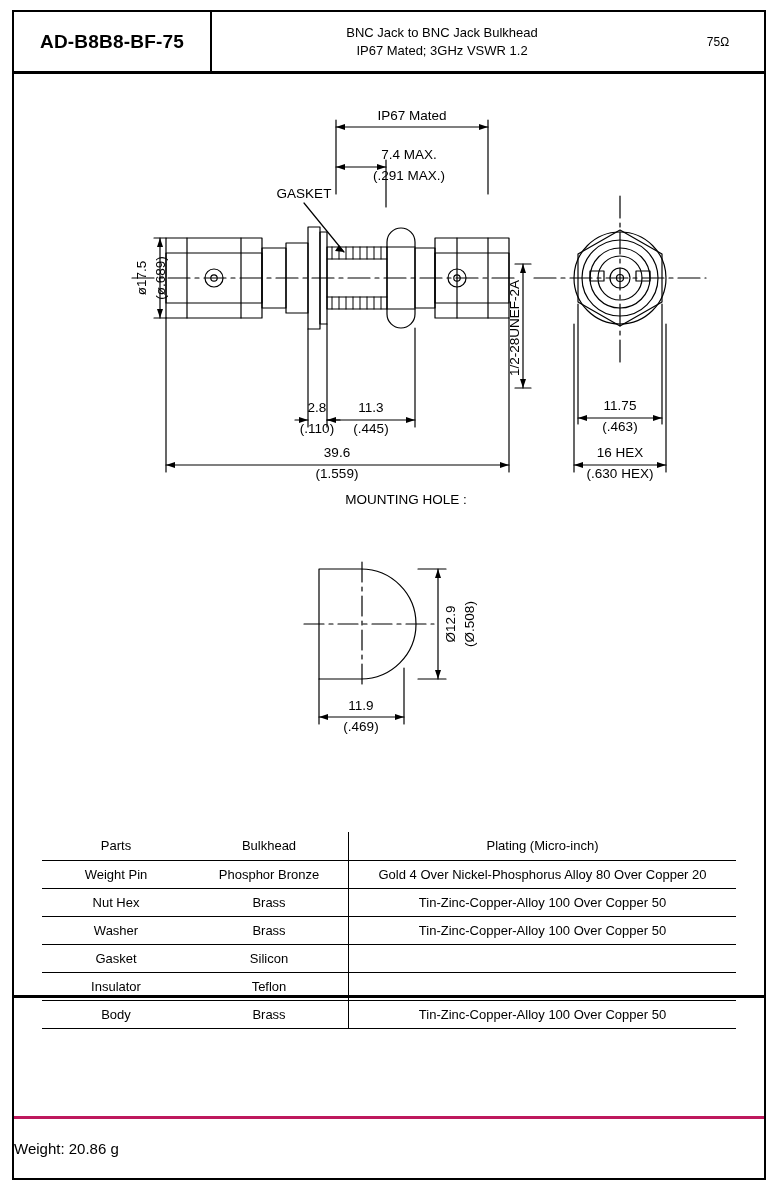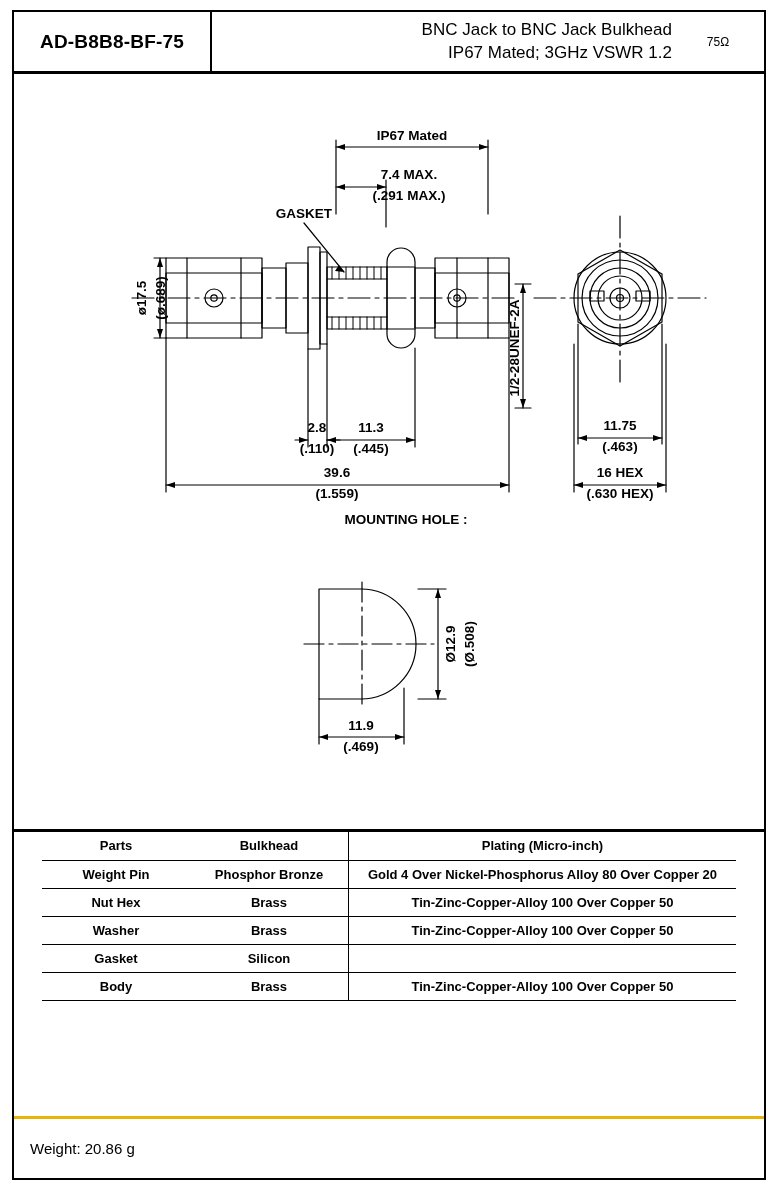--- a/index.html
+++ b/index.html
@@ -46,43 +46,42 @@
   .part-no {
     font-size: 19px;
     font-weight: bold;
     letter-spacing: 0.2px;
     text-align: right;
   }
   .title-cell {
     flex: 1;
     display: flex;
     flex-direction: column;
-    align-items: flex-end;
+    align-items: center;
     justify-content: center;
     line-height: 1.35;
-    font-size: 17px;
+    font-size: 13px;
   }
   .imp-cell {
     width: 92px;
     display: flex;
     align-items: center;
     justify-content: center;
     font-size: 12px;
     font-weight: normal;
   }
   
   .drawing {
     position: absolute;
     left: 0;
-    top: 80px;
-    width: 100%;
-    height: 740px;
+    top: 60px;
+    width: 100%;
+    height: 926px;
     border-bottom: 3px solid #000;
     box-sizing: border-box;
-    font-weight: bold;
   }
   .drawing svg { display: block; }
 
   
   .table-wrap {
     position: absolute;
     left: 0;
     top: 802px;
     width: 100%;
     height: 300px;
@@ -91,39 +90,39 @@
   }
   table.spec {
     width: 100%;
     border-collapse: collapse;
     font-size: 13px;
   }
   table.spec td, table.spec th {
     border-bottom: 1px solid #000;
     padding: 6px 4px;
     text-align: center;
-    font-weight: bold;
+    font-weight: normal;
   }
   table.spec tr:last-child td { border-bottom: 1px solid #000; }
   table.spec .c1 { width: 140px; border-right: none; }
   table.spec .c2 { width: 150px; border-right: 1px solid #000; }
   table.spec .c3 { }
   table.spec thead td { padding-bottom: 7px; }
   
   .footer {
     position: absolute;
     left: 0;
     bottom: 0;
     width: 100%;
     height: 62px;
-    border-top: 3px solid #eab308;
+    border-top: 3px solid #be185d;
     box-sizing: border-box;
     display: flex;
     align-items: center;
-    padding-left: 16px;
+    padding-left: 0;
     font-size: 15px;
   }
 </style>
 </head>
 <body>
 
 <div class="sheet">
 
   <div class="header">
     <div class="part-no-cell">
@@ -338,20 +337,25 @@
           <td class="c1">Washer</td>
           <td class="c2">Brass</td>
           <td class="c3">Tin-Zinc-Copper-Alloy 100 Over Copper 50</td>
         </tr>
         <tr>
           <td class="c1">Gasket</td>
           <td class="c2">Silicon</td>
           <td class="c3"></td>
         </tr>
         <tr>
+          <td class="c1">Insulator</td>
+          <td class="c2">Teflon</td>
+          <td class="c3"></td>
+        </tr>
+        <tr>
           <td class="c1">Body</td>
           <td class="c2">Brass</td>
           <td class="c3">Tin-Zinc-Copper-Alloy 100 Over Copper 50</td>
         </tr>
       </tbody>
     </table>
   </div>
 
   <div class="footer">
     <span>Weight: 20.86 g</span>

